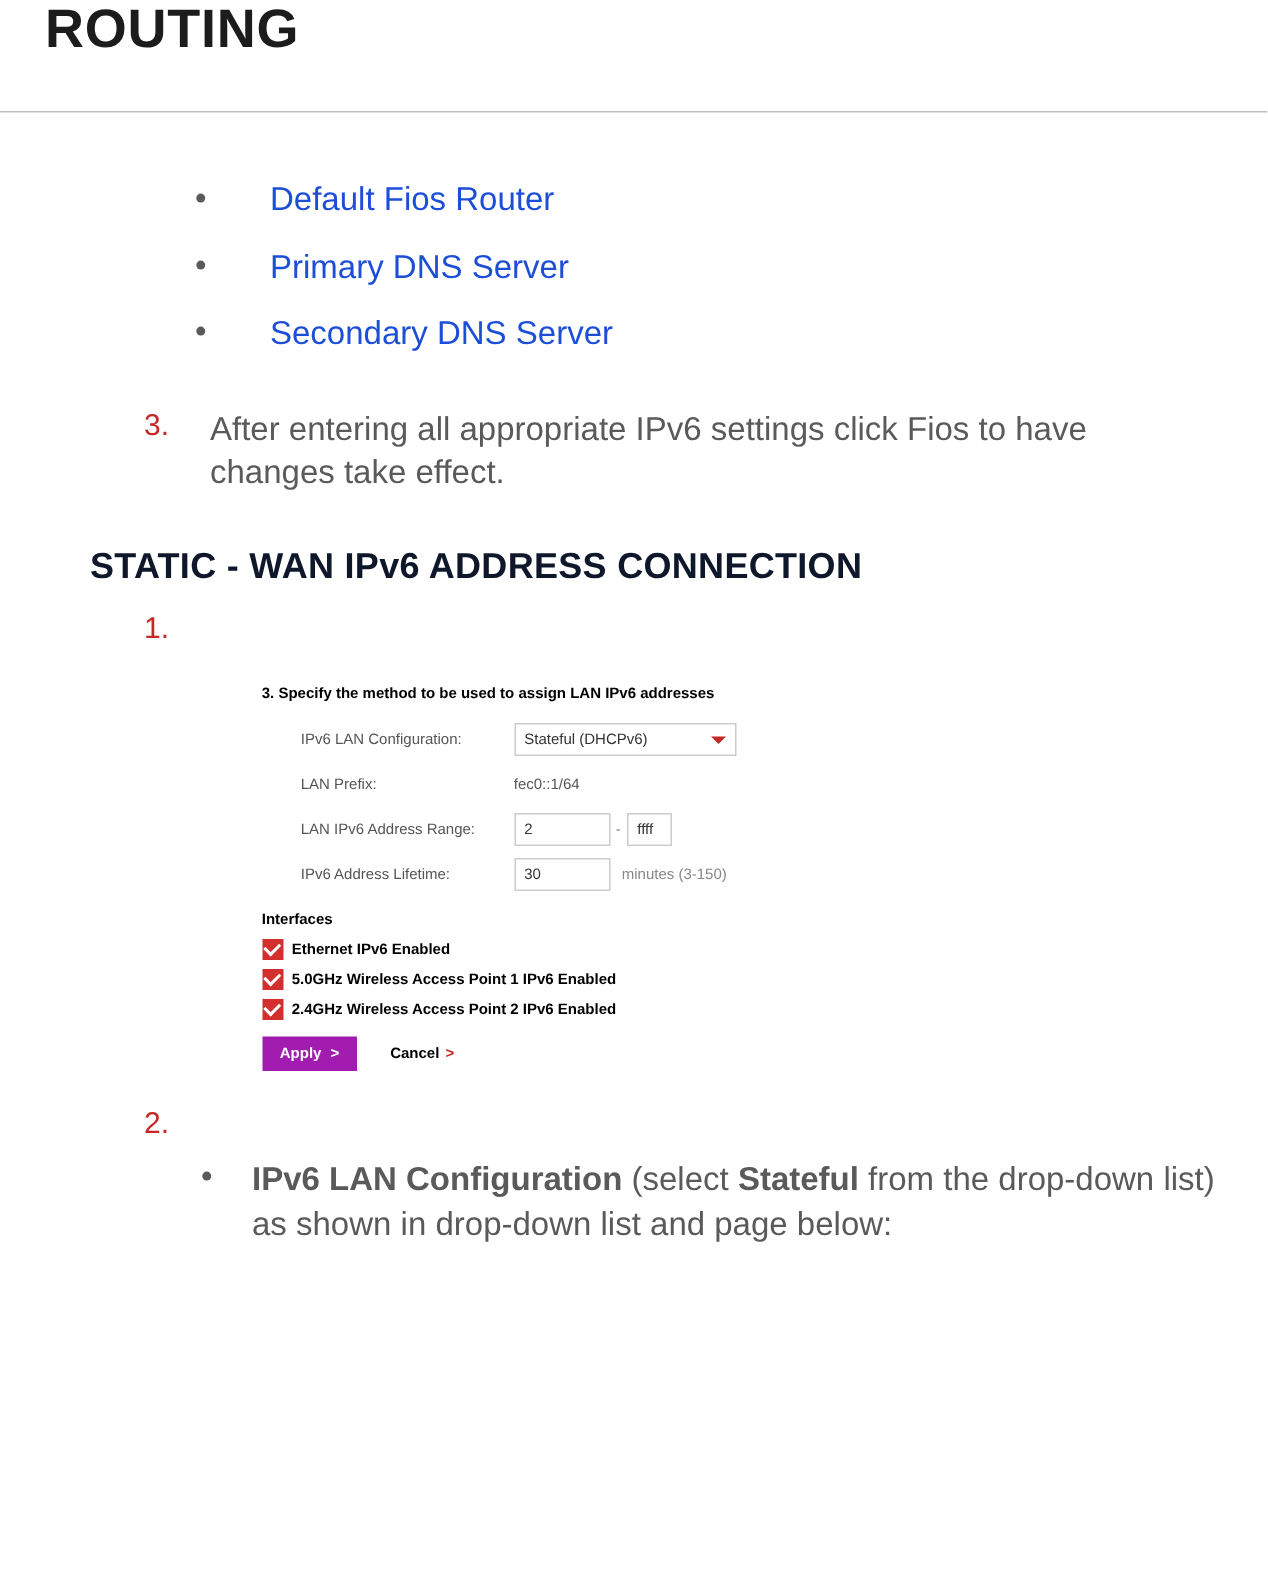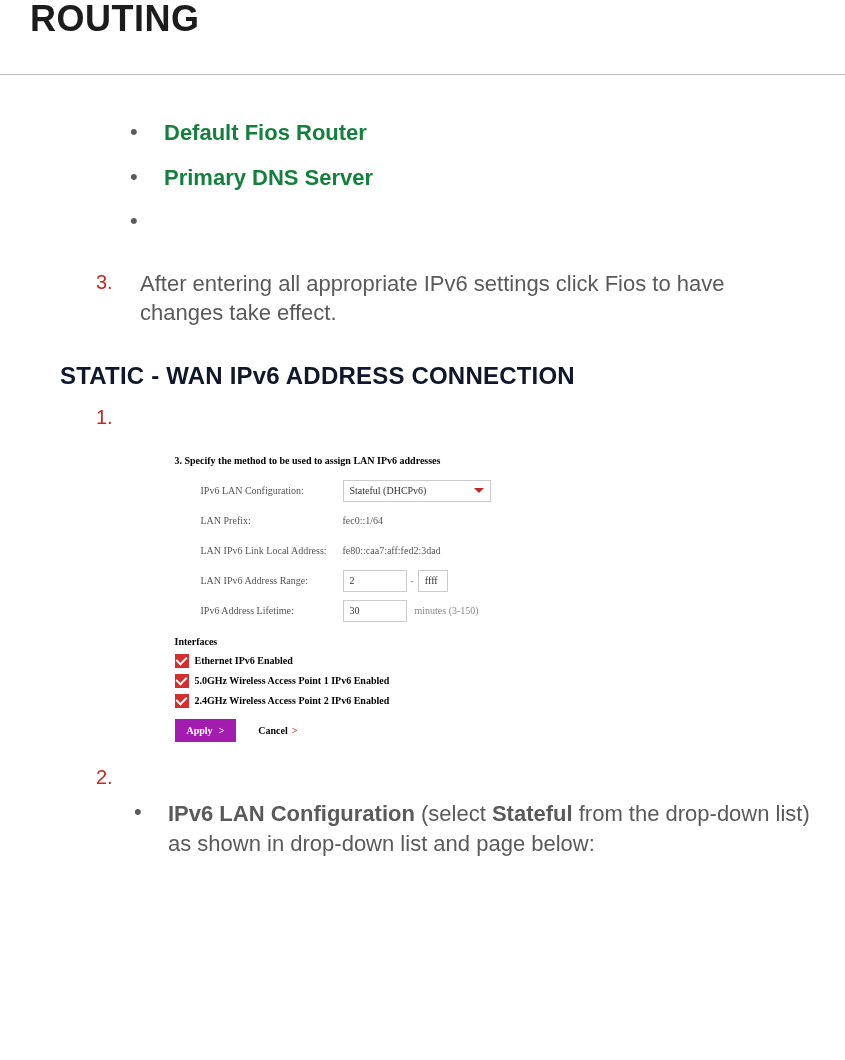--- a/index.html
+++ b/index.html
@@ -17,34 +17,34 @@
     font-weight: 800;
     color: #1c1c1c;
     letter-spacing: 0.5px;
     margin-top: -4px;
     margin-bottom: 34px;
   }
   .rule { border: none; border-top: 1px solid #bdbdbd; margin: 0 -30px 44px -30px; }
   .bullets { margin-left: 100px; }
   .bullet-row { display:flex; align-items:flex-start; margin-bottom: 16px; }
   .bullet-mark { width:34px; flex:0 0 34px; font-size:22px; color:#5a5a5a; line-height:1.2; }
-  .bullet-text { font-size:22px; font-weight:700; color:#15803d; line-height:1.3; }
+  .bullet-text { font-size:22px; font-weight:400; color:#1d4ed8; line-height:1.3;margin-left:16px; }
   .bullet-text-plain { font-size:22px; font-weight:400; color:#5a5a5a; line-height:1.35; }
   .step { display:flex; align-items:flex-start; margin-left:66px; margin-top: 34px; margin-bottom: 26px; }
   .step-num { width:44px; flex:0 0 44px; font-size:20px; color:#c62828; font-weight:400; padding-top:2px; }
   .step-body { font-size:22px; color:#5a5a5a; line-height:1.35; max-width: 640px; }
   .subhead {
     font-size:24px; font-weight:700; color:#0f172a;
     margin: 34px 0 14px 30px;
     letter-spacing: 0.2px;
   }
   .bold { font-weight:700; }
 
   
-  .figure { margin: 14px auto 18px auto; width:496px; font-size:10px; color:#444;font-family:Liberation Serif, serif; }
+  .figure { margin: 14px auto 18px auto; width:496px; font-size:10px; color:#444; }
   .fig-title { font-weight:700; color:#000; margin-bottom:10px; font-size:10px; }
   .fig-row { display:flex; align-items:center; height:30px; }
   .fig-label { width:168px; flex:0 0 168px; padding-left:26px; font-size:10px; color:#555; }
   .fig-val { font-size:10px; color:#555; }
   .dd {
     width:148px; height:22px; border:1px solid #ccc; display:flex;
     align-items:center; justify-content:space-between; padding:0 6px;
     font-size:10px; color:#333;
   }
   .dd .chev {
@@ -94,20 +94,21 @@
     <div class="bullet-row">
       <div class="bullet-mark">•</div>
       <div class="bullet-text">Default Fios Router</div>
     </div>
     <div class="bullet-row">
       <div class="bullet-mark">•</div>
       <div class="bullet-text">Primary DNS Server</div>
     </div>
     <div class="bullet-row">
       <div class="bullet-mark">•</div>
+      <div class="bullet-text">Secondary DNS Server</div>
     </div>
   </div>
 
   <div class="step">
     <div class="step-num">3.</div>
     <div class="step-body">After entering all appropriate IPv6 settings click Fios to have changes take effect.</div>
   </div>
 
   <div class="subhead">STATIC - WAN IPv6 ADDRESS CONNECTION</div>
 
@@ -124,24 +125,20 @@
         <span>Stateful (DHCPv6)</span>
         <span class="chev"></span>
       </div>
     </div>
 
     <div class="fig-row">
       <div class="fig-label">LAN Prefix:</div>
       <div class="fig-val">fec0::1/64</div>
     </div>
 
-    <div class="fig-row">
-      <div class="fig-label">LAN IPv6 Link Local Address:</div>
-      <div class="fig-val">fe80::caa7:aff:fed2:3dad</div>
-    </div>
 
     <div class="fig-row">
       <div class="fig-label">LAN IPv6 Address Range:</div>
       <div class="tbox w64">
           <span>2</span>
         </div>
       <span class="dash">-</span>
       <div class="tbox w36">
           <span>ffff</span>
         </div>

